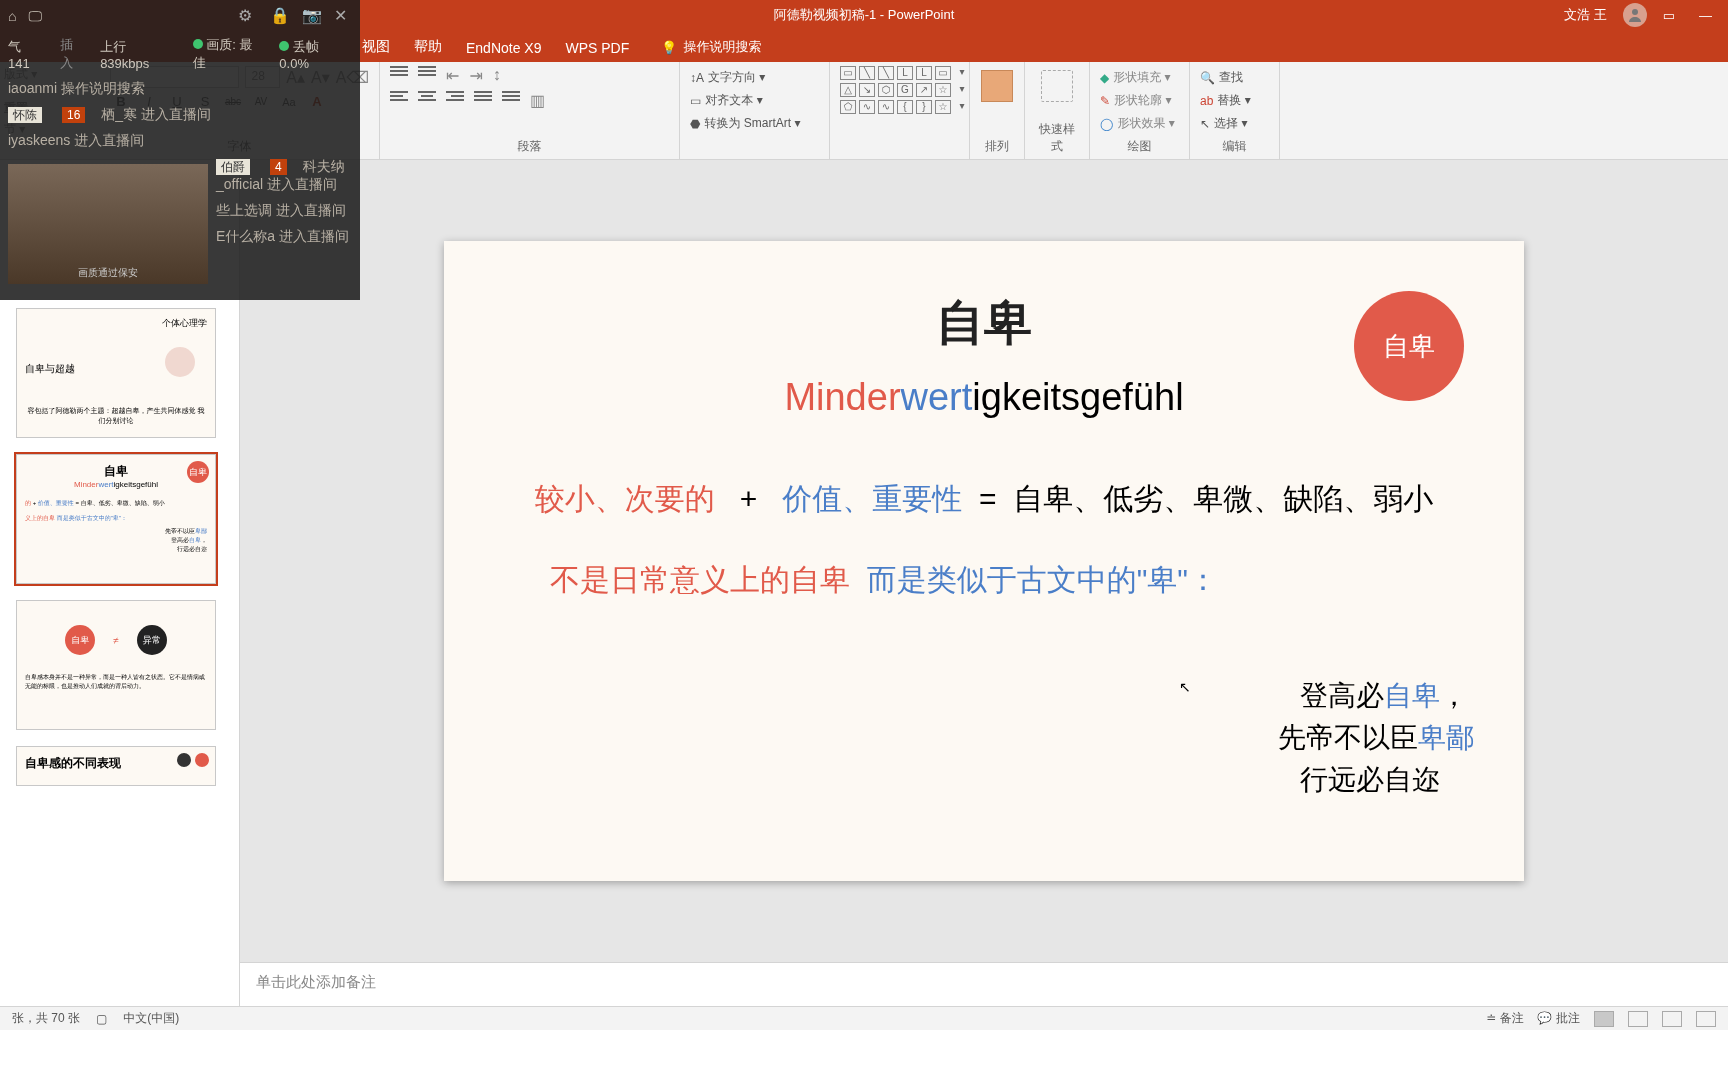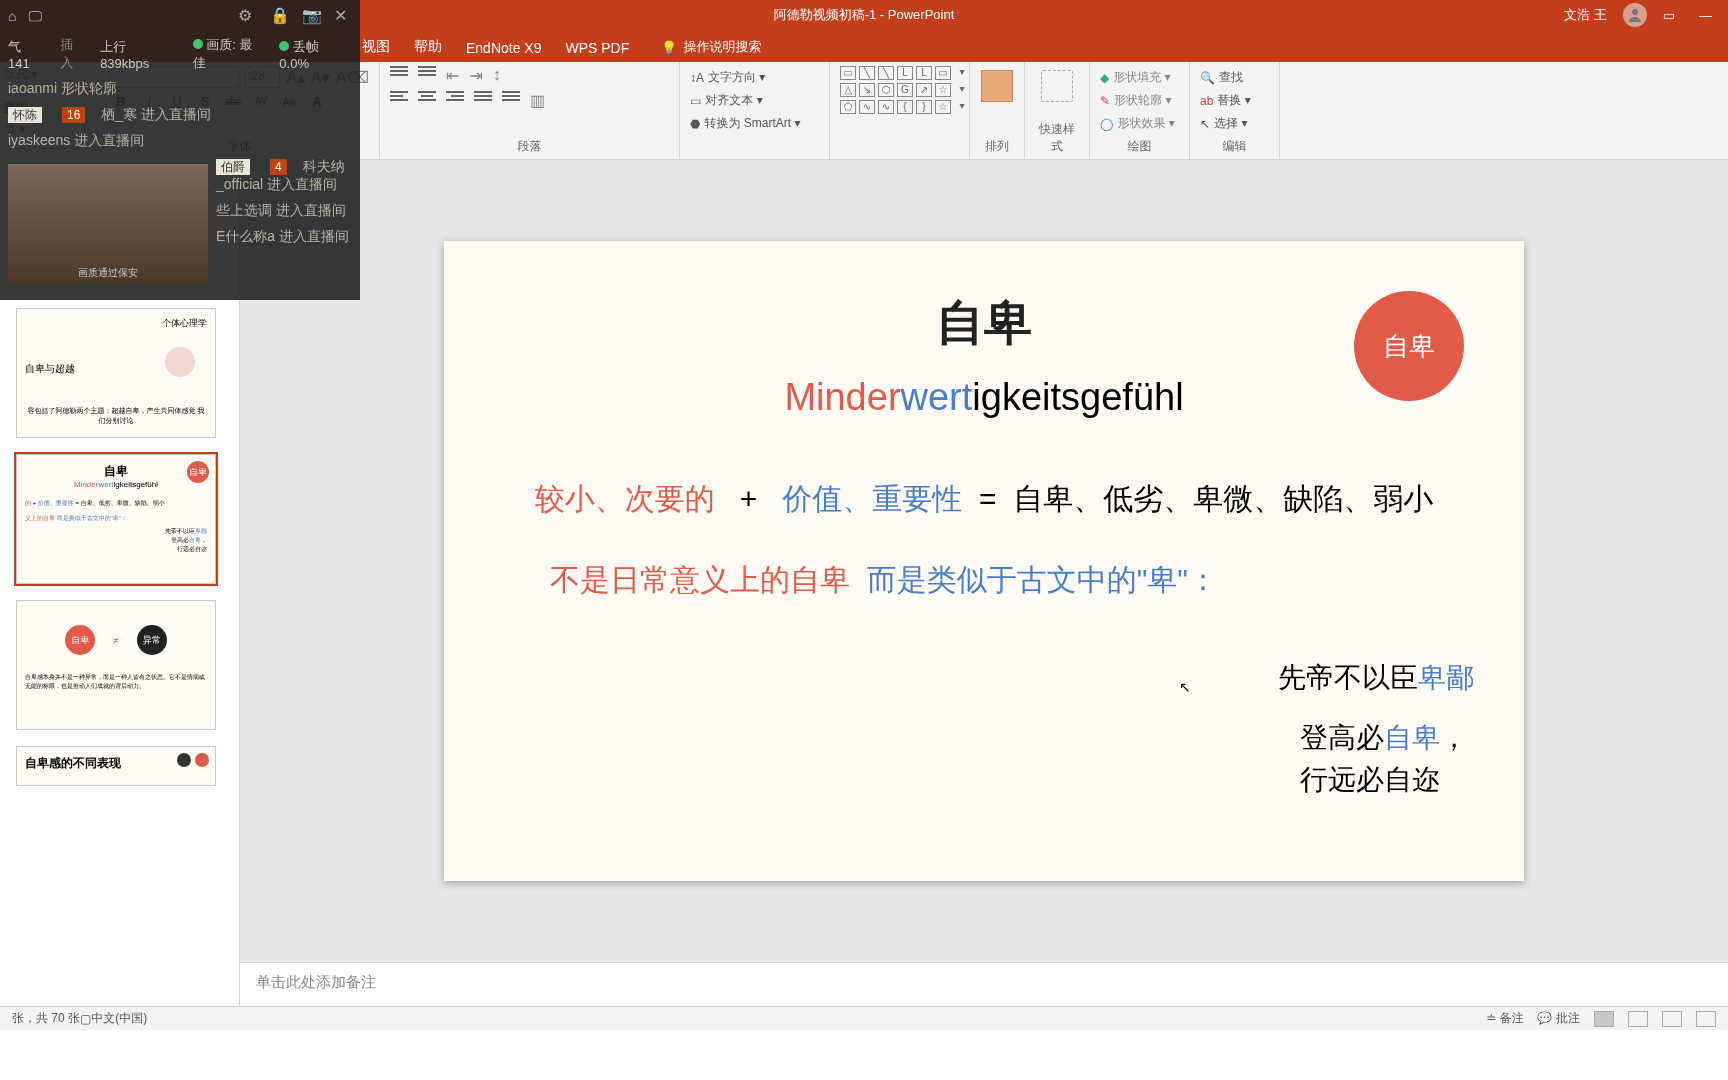--- a/index.html
+++ b/index.html
@@ -72,21 +72,21 @@
 .canvas .line2 { margin-top: 40px; font-size: 30px; padding-left: 30px; }
 .canvas .line2 .red { color: #e15a4a; margin-left: 36px; }
 .canvas .line2 .blue { color: #4a7ec8; }
 .canvas .quote-block { position: absolute; right: 50px; bottom: 80px; font-size: 28px; text-align: left; line-height: 1.5; }
 .canvas .quote-block .blue { color: #4a7ec8; }
 .cursor { position: absolute; left: 735px; top: 438px; font-size: 14px; color: #000; }
 
 .notes { height: 44px; background: #fff; border-top: 1px solid #d4d4d4; padding: 10px 16px; color: #888; font-size: 15px; }
 
 .statusbar { height: 24px; background: #f3f3f3; border-top: 1px solid #d4d4d4; display: flex; align-items: center; padding: 0 12px; font-size: 12px; color: #555; justify-content: space-between; }
-.statusbar .left { display: flex; gap: 0; align-items: center; }
+.statusbar .left { display: flex; gap: 16px; align-items: center; }
 .statusbar .right { display: flex; gap: 14px; align-items: center; }
 .statusbar .viewbtn { width: 20px; height: 16px; border: 1px solid #aaa; }
 .statusbar .viewbtn.active { background: #c8c8c8; }
 
 .overlay { position: absolute; top: 0; left: 0; width: 360px; height: 300px; background: rgba(30,30,30,0.88); color: #cfc8bd; font-size: 14px; padding: 8px; z-index: 100; }
 .overlay .top-icons { position: absolute; top: 6px; right: 8px; display: flex; gap: 14px; }
 .overlay .top-icons span { width: 18px; height: 18px; color: #aaa; font-size: 16px; cursor: pointer; }
 .overlay .stats { display: flex; gap: 14px; align-items: center; margin-top: 28px; font-size: 13px; }
 .overlay .stats .dot { width: 10px; height: 10px; border-radius: 50%; display: inline-block; }
 .overlay .stats .green { background: #3fc46f; }
@@ -342,22 +342,22 @@
           &nbsp;&nbsp;<span>+</span>&nbsp;&nbsp;
           <span class="blue">价值、重要性</span>
           &nbsp;<span>=</span>&nbsp;
           <span>自卑、低劣、卑微、缺陷、弱小</span>
         </div>
         <div class="line2">
           <span class="red">不是日常意义上的自卑</span>&nbsp;
           <span class="blue">而是类似于古文中的"卑"：</span>
         </div>
         <div class="quote-block">
+          <div style="margin-top:18px;padding-left:22px;"><span>登高必</span><span class="blue">自卑</span><span>，</span></div>
           <div><span>先帝不以臣</span><span class="blue">卑鄙</span></div>
-          <div style="margin-top:18px;padding-left:22px;"><span>登高必</span><span class="blue">自卑</span><span>，</span></div>
           <div style="padding-left:22px;"><span>行远必自迩</span></div>
         </div>
         <div class="cursor">↖</div>
       </div>
     </div>
     <div class="notes">
       <span>单击此处添加备注</span>
     </div>
   </div>
 </div>
@@ -389,21 +389,21 @@
     <span>⌂</span>
     <span>🖵</span>
   </div>
   <div class="stats">
     <span><span>气</span> <span>141</span></span>
     <span style="color:#888;">插入</span>
     <span><span>上行</span> <span>839kbps</span></span>
     <span><span class="dot green"></span> <span>画质: 最佳</span></span>
     <span><span class="dot green"></span> <span>丢帧 0.0%</span></span>
   </div>
-  <div class="msg">iaoanmi 形状轮廓</div>
+  <div class="msg">iaoanmi 操作说明搜索</div>
   <div class="msg"><span class="badge-white">怀陈</span><span class="badge-num">16</span><span>栖_寒 进入直播间</span></div>
   <div class="msg">iyaskeens 进入直播间</div>
   <div style="display:flex;gap:8px;">
     <div class="video-thumb">
       <div style="width:100%;height:100%;background:linear-gradient(#7a6858,#4a3828);"></div>
       <div class="caption">画质通过保安</div>
     </div>
     <div style="flex:1;">
       <div class="msg" style="margin-top:0;"><span class="badge-white">伯爵</span><span class="badge-num">4</span><span>科夫纳_official 进入直播间</span></div>
       <div class="msg">些上选调 进入直播间</div>

